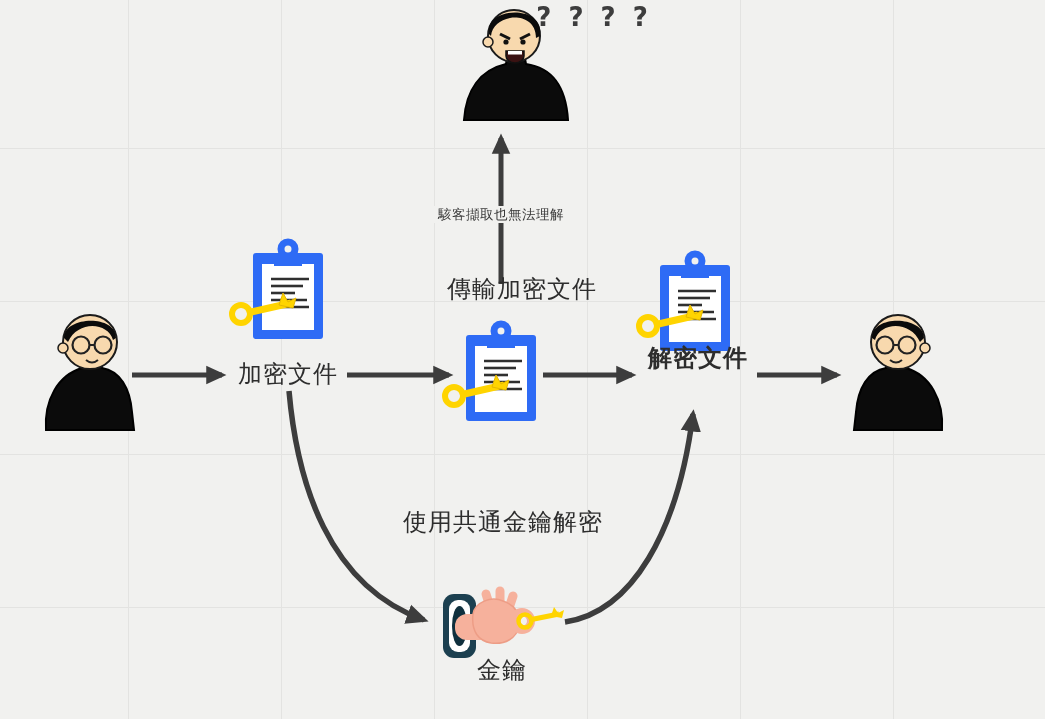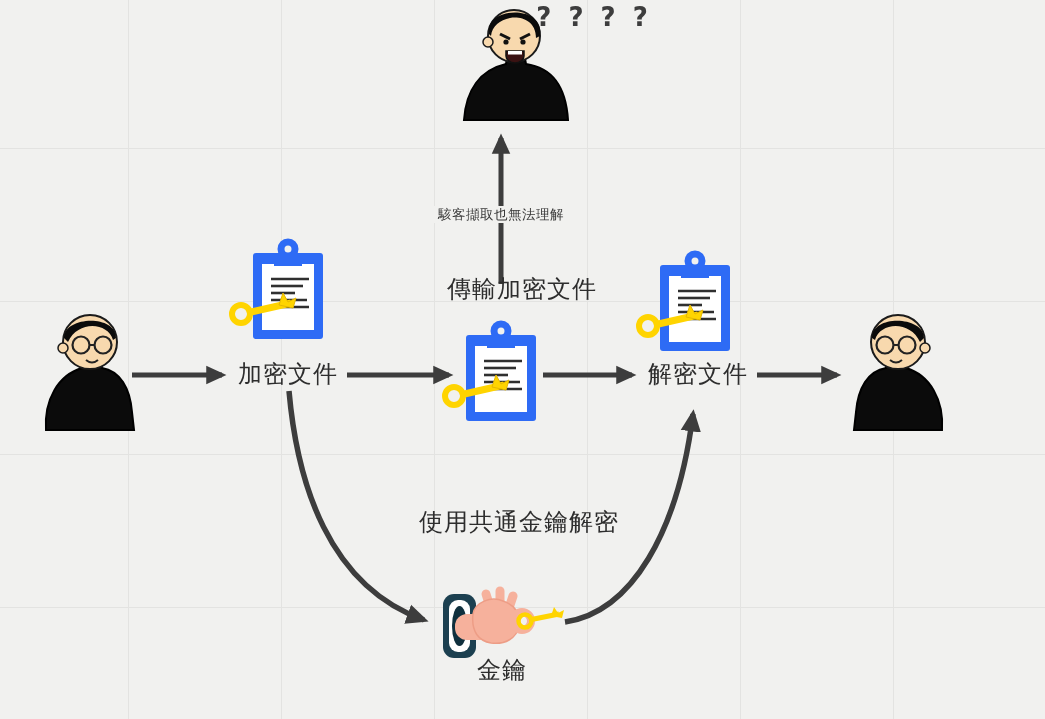--- a/index.html
+++ b/index.html
@@ -136,19 +136,19 @@
   </svg>
 
   <div class="lbl lbl-qmarks" style="left:594px;top:3px;">? ? ? ?</div>
 
   <div class="lbl lbl-small" style="left:501px;top:194px;">駭客擷取也無法理解</div>
 
   <div class="lbl" style="left:502px;top:276px;margin-left:20px;">傳輸加密文件</div>
 
   <div class="lbl" style="left:288px;top:361px;">加密文件</div>
 
-  <div class="lbl" style="left:698px;top:361px;">解密文件</div>
+  <div class="lbl" style="left:698px;top:345px;font-weight:bold;">解密文件</div>
 
-  <div class="lbl" style="left:503px;top:509px;margin-left:16px;">使用共通金鑰解密</div>
+  <div class="lbl" style="left:503px;top:509px;">使用共通金鑰解密</div>
 
   <div class="lbl" style="left:502px;top:659px;font-family:Liberation Mono, monospace;">金鑰</div>
 
 </div>
 
 </body></html>

